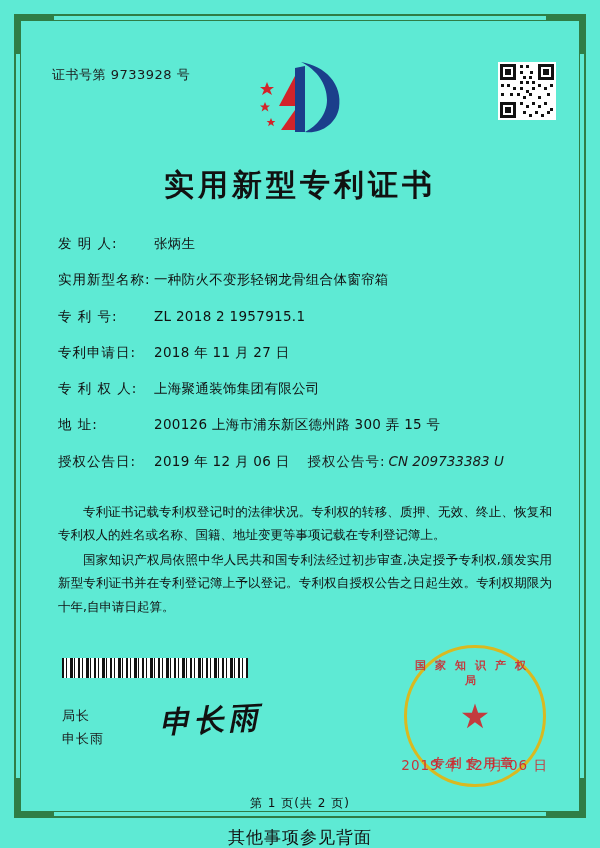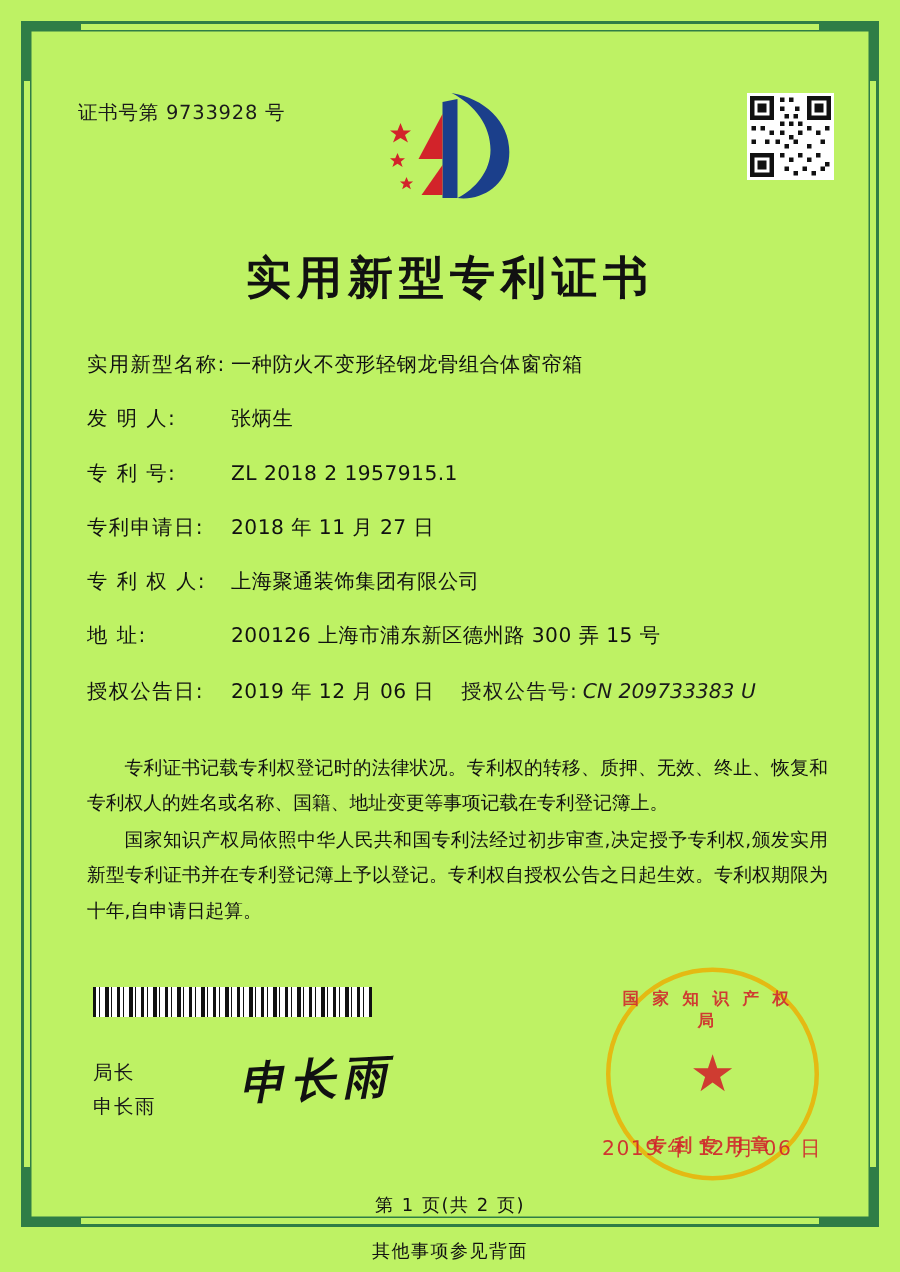--- a/index.html
+++ b/index.html
@@ -7,21 +7,21 @@
     width:600px;height:848px;
     background:#ffffff;
     font-family:"DejaVu Sans","Liberation Sans",sans-serif;
     color:#1a1a1a;
     overflow:hidden;
   }
   .page{
     position:relative;
     width:600px;height:848px;
     box-sizing:border-box;
-    background:#bef264;
+    background:#5eead4;
   }
   
   .frame-outer{
     position:absolute;
     left:14px;top:14px;right:14px;bottom:30px;
     border:2px solid #2f7d46;
     box-sizing:border-box;
   }
   .frame-inner{
     position:absolute;
@@ -167,21 +167,21 @@
     opacity:.9;
   }
 
   
   .page-num{
     position:absolute;left:0;right:0;top:795px;
     text-align:center;font-size:12px;color:#111;letter-spacing:1px;
   }
   .footnote{
     position:absolute;left:0;right:0;top:826px;
-    text-align:center;font-size:12px;color:#111;letter-spacing:1px;
+    text-align:center;font-size:17px;color:#111;letter-spacing:1px;
   }
 </style>
 </head>
 <body>
 
 <div class="page">
 
   <div class="frame-outer"></div>
   <div class="frame-inner"></div>
   <div class="corner tl"></div>
@@ -253,26 +253,26 @@
           <rect x="43" y="52" width="3" height="3"></rect>
           <rect x="49" y="49" width="3" height="3"></rect>
       </g>
     </svg>
   </div>
 
   <div class="title">实用新型专利证书</div>
 
   <div class="fields">
     <div class="field-row">
+      <div class="field-label">发 明 人:</div>
+      <div class="field-value">张炳生</div>
+    </div>
+    <div class="field-row">
       <div class="field-label">实用新型名称:</div>
       <div class="field-value">一种防火不变形轻钢龙骨组合体窗帘箱</div>
-    </div>
-    <div class="field-row">
-      <div class="field-label">发 明 人:</div>
-      <div class="field-value">张炳生</div>
     </div>
     <div class="field-row">
       <div class="field-label">专 利 号:</div>
       <div class="field-value">ZL 2018 2 1957915.1</div>
     </div>
     <div class="field-row">
       <div class="field-label">专利申请日:</div>
       <div class="field-value">2018 年 11 月 27 日</div>
     </div>
     <div class="field-row">

